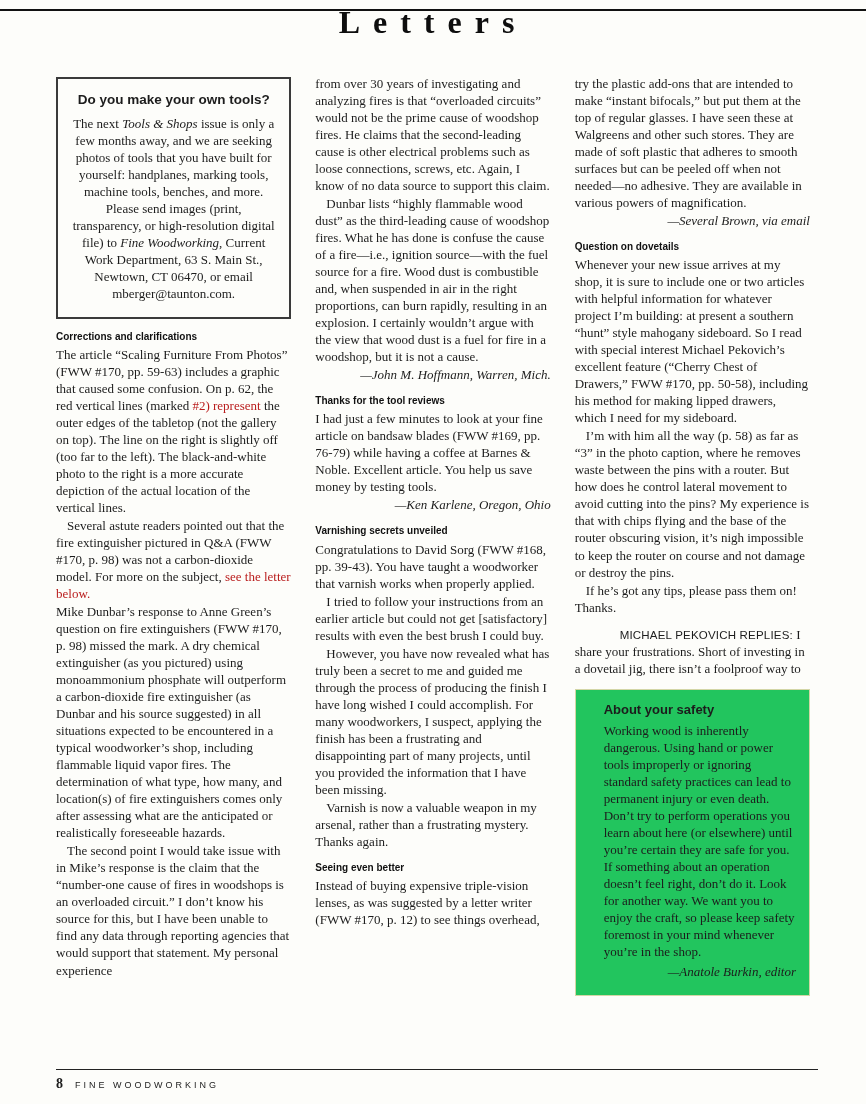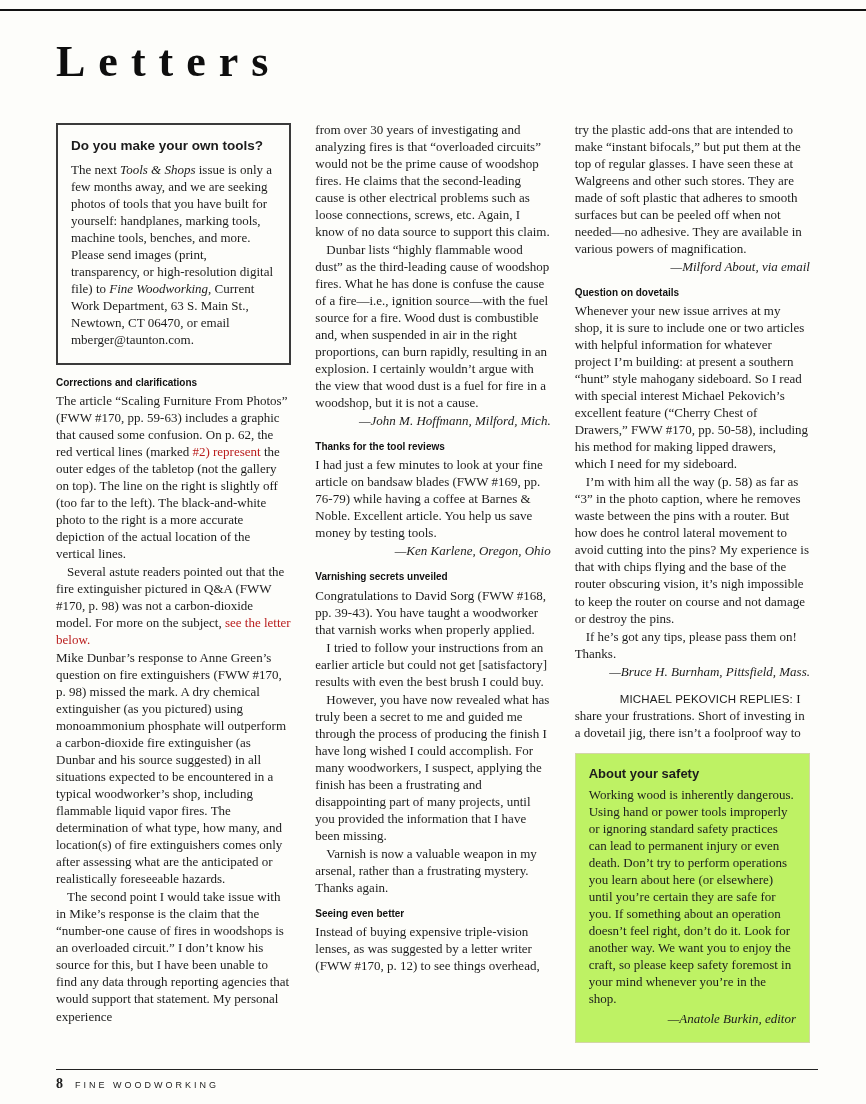--- a/index.html
+++ b/index.html
@@ -16,26 +16,27 @@
     height: 1104px;
     padding: 0 56px;
     overflow: hidden;
   }
   .top-rule {
     position: absolute;
     top: 9px; left: 0; right: 0;
     border-top: 2px solid #111;
   }
   .masthead {
-    margin-top: 36px;
+    margin-top: 4px;
     font-family: "Liberation Serif", serif;
     font-weight: 600;
-    font-size: 44px;
+    font-size: 32px;
     letter-spacing: 13px;
     color: #0e0e0e;
+    text-align: center;
   }
   .columns {
     display: flex;
     gap: 24px;
     margin-top: 34px;
     height: 972px;
     overflow: hidden;
   }
   .col { flex: 1 1 0; min-width: 0; font-size: 13px; line-height: 1.31; }
   .para { margin: 0 0 1px 0; }
@@ -51,39 +52,40 @@
     text-align: right;
     font-style: italic;
     margin: 1px 0 3px 0;
   }
   .red-inline { color: #b91c1c; }
   .tools-box {
     border: 2px solid #3a3a3a;
     background: #fdfdfa;
     padding: 12px 13px 14px 13px;
     margin: 2px 0 10px 0;
+    text-align: center;
   }
   .tools-box h3 {
     font-family: "Liberation Sans", sans-serif;
     font-size: 13.5px;
     font-weight: 700;
     margin-bottom: 6px;
   }
   .reply-para { margin-top: 10px; }
   .reply-lead {
     font-family: "Liberation Sans", sans-serif;
     font-weight: 400;
     font-size: 11.5px;
     letter-spacing: 0.2px;
     margin-left: 45px;
   }
   .safety-box {
-    background: #bef264;
+    background: #22c55e;
     border: 1px solid #d3d6a6;
-    padding: 11px 13px 12px 13px;
+    padding: 11px 13px 12px 28px;
     margin-top: 12px;
   }
   .safety-box h3 {
     font-family: "Liberation Sans", sans-serif;
     font-size: 13px;
     font-weight: 700;
     margin-bottom: 4px;
   }
   .safety-box .signature { margin-top: 3px; }
   .footer {
@@ -122,45 +124,44 @@
       <p class="para"><span>The article “Scaling Furniture From Photos” (FWW #170, pp. 59-63) includes a graphic that caused some confusion. On p. 62, the red vertical lines (marked </span><span class="red-inline">#2) represent</span><span> the outer edges of the tabletop (not the gallery on top). The line on the right is slightly off (too far to the left). The black-and-white photo to the right is a more accurate depiction of the actual location of the vertical lines.</span></p>
       <p class="para indent"><span>Several astute readers pointed out that the fire extinguisher pictured in Q&amp;A (FWW #170, p. 98) was not a carbon-dioxide model. For more on the subject, </span><span class="red-inline">see the letter below.</span></p>
 
       <p class="para">Mike Dunbar’s response to Anne Green’s question on fire extinguishers (FWW #170, p. 98) missed the mark. A dry chemical extinguisher (as you pictured) using monoammonium phosphate will outperform a carbon-dioxide fire extinguisher (as Dunbar and his source suggested) in all situations expected to be encountered in a typical woodworker’s shop, including flammable liquid vapor fires. The determination of what type, how many, and location(s) of fire extinguishers comes only after assessing what are the anticipated or realistically foreseeable hazards.</p>
       <p class="para indent">The second point I would take issue with in Mike’s response is the claim that the “number-one cause of fires in woodshops is an overloaded circuit.” I don’t know his source for this, but I have been unable to find any data through reporting agencies that would support that statement. My personal experience</p>
     </div>
 
     <div class="col">
       <p class="para">from over 30 years of investigating and analyzing fires is that “overloaded circuits” would not be the prime cause of woodshop fires. He claims that the second-leading cause is other electrical problems such as loose connections, screws, etc. Again, I know of no data source to support this claim.</p>
       <p class="para indent">Dunbar lists “highly flammable wood dust” as the third-leading cause of woodshop fires. What he has done is confuse the cause of a fire—i.e., ignition source—with the fuel source for a fire. Wood dust is combustible and, when suspended in air in the right proportions, can burn rapidly, resulting in an explosion. I certainly wouldn’t argue with the view that wood dust is a fuel for fire in a woodshop, but it is not a cause.</p>
-      <p class="signature">—John M. Hoffmann, Milford, Mich.</p>
+      <p class="signature">—John M. Hoffmann, Warren, Mich.</p>
 
       <h3 class="section-heading">Thanks for the tool reviews</h3>
       <p class="para">I had just a few minutes to look at your fine article on bandsaw blades (FWW #169, pp. 76-79) while having a coffee at Barnes &amp; Noble. Excellent article. You help us save money by testing tools.</p>
       <p class="signature">—Ken Karlene, Oregon, Ohio</p>
 
       <h3 class="section-heading">Varnishing secrets unveiled</h3>
       <p class="para">Congratulations to David Sorg (FWW #168, pp. 39-43). You have taught a woodworker that varnish works when properly applied.</p>
       <p class="para indent">I tried to follow your instructions from an earlier article but could not get [satisfactory] results with even the best brush I could buy.</p>
       <p class="para indent">However, you have now revealed what has truly been a secret to me and guided me through the process of producing the finish I have long wished I could accomplish. For many woodworkers, I suspect, applying the finish has been a frustrating and disappointing part of many projects, until you provided the information that I have been missing.</p>
       <p class="para indent">Varnish is now a valuable weapon in my arsenal, rather than a frustrating mystery. Thanks again.</p>
 
       <h3 class="section-heading">Seeing even better</h3>
       <p class="para">Instead of buying expensive triple-vision lenses, as was suggested by a letter writer (FWW #170, p. 12) to see things overhead,</p>
     </div>
 
     <div class="col">
       <p class="para">try the plastic add-ons that are intended to make “instant bifocals,” but put them at the top of regular glasses. I have seen these at Walgreens and other such stores. They are made of soft plastic that adheres to smooth surfaces but can be peeled off when not needed—no adhesive. They are available in various powers of magnification.</p>
-      <p class="signature">—Milford About, via email</p>
+      <p class="signature">—Several Brown, via email</p>
 
       <h3 class="section-heading">Question on dovetails</h3>
       <p class="para">Whenever your new issue arrives at my shop, it is sure to include one or two articles with helpful information for whatever project I’m building: at present a southern “hunt” style mahogany sideboard. So I read with special interest Michael Pekovich’s excellent feature (“Cherry Chest of Drawers,” FWW #170, pp. 50-58), including his method for making lipped drawers, which I need for my sideboard.</p>
       <p class="para indent">I’m with him all the way (p. 58) as far as “3” in the photo caption, where he removes waste between the pins with a router. But how does he control lateral movement to avoid cutting into the pins? My experience is that with chips flying and the base of the router obscuring vision, it’s nigh impossible to keep the router on course and not damage or destroy the pins.</p>
       <p class="para indent">If he’s got any tips, please pass them on! Thanks.</p>
-      <p class="signature">—Bruce H. Burnham, Pittsfield, Mass.</p>
 
       <p class="para reply-para"><span class="reply-lead">MICHAEL PEKOVICH REPLIES:</span><span> I share your frustrations. Short of investing in a dovetail jig, there isn’t a foolproof way to</span></p>
 
       <div class="safety-box">
         <h3>About your safety</h3>
         <p class="para">Working wood is inherently dangerous. Using hand or power tools improperly or ignoring standard safety practices can lead to permanent injury or even death. Don’t try to perform operations you learn about here (or elsewhere) until you’re certain they are safe for you. If something about an operation doesn’t feel right, don’t do it. Look for another way. We want you to enjoy the craft, so please keep safety foremost in your mind whenever you’re in the shop.</p>
         <p class="signature">—Anatole Burkin, editor</p>
       </div>
     </div>
 

